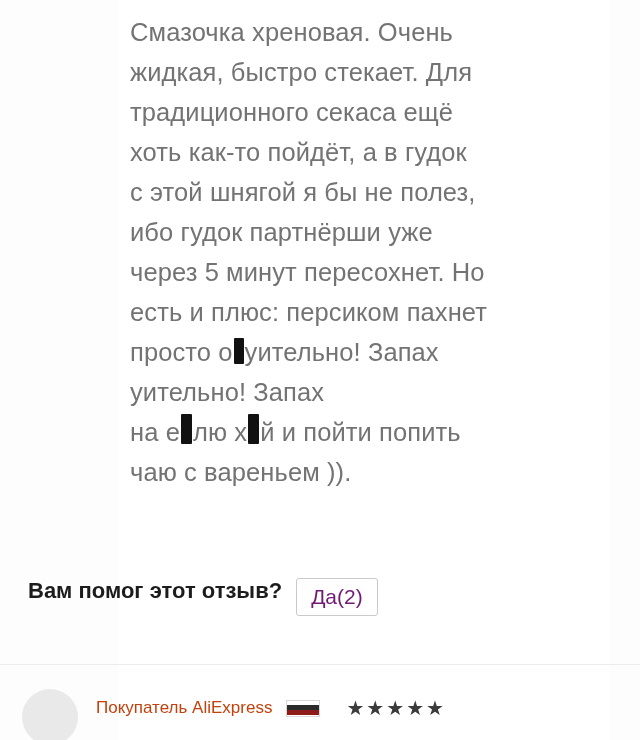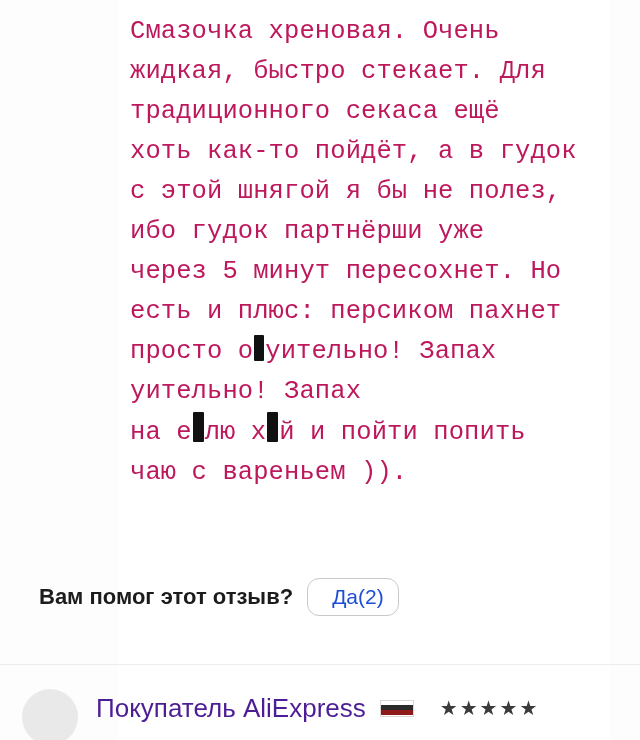--- a/index.html
+++ b/index.html
@@ -31,63 +31,62 @@
   .gutter-right { right: 0; width: 30px; }
 
   .content {
     position: absolute;
     left: 130px;
     top: 12px;
     width: 480px;
   }
 
   .review-text {
-    font-family: Liberation Mono, monospace;
+    font-family: Liberation Sans, sans-serif;
     font-size: 25.5px;
     line-height: 40px;
-    color: #be185d;
+    color: #737373;
     letter-spacing: 0.1px;
     white-space: pre-wrap;
     margin: 0;
   }
 
   
   .censor {
     display: inline-block;
     background: #111111;
     border-radius: 1px;
     vertical-align: -3px;
   }
   .censor.c1 { width: 10px; height: 26px; margin: 0 1px; }
   .censor.c2 { width: 11px; height: 30px; margin: 0 1px; }
   .censor.c3 { width: 11px; height: 30px; margin: 0 1px; }
 
   .helpful-row {
     position: absolute;
-    left: 39px;
+    left: 28px;
     top: 578px;
     display: flex;
-    align-items: center;
     gap: 14px;
   }
   .helpful-label {
     font-family: "Liberation Sans", sans-serif;
     font-size: 22px;
     font-weight: bold;
     color: #1c1c1c;
     white-space: nowrap;
   }
   .vote-btn {
     font-family: "Liberation Sans", sans-serif;
     font-size: 21px;
-    color: #1d4ed8;
+    color: #701a75;
     background: #ffffff;
     border: 1px solid #c9c9c9;
-    border-radius: 12px;
-    padding: 6px 14px 7px 24px;
+    border-radius: 3px;
+    padding: 6px 14px 7px 14px;
     line-height: 1.1;
     cursor: pointer;
   }
 
   .divider {
     position: absolute;
     left: 0;
     right: 0;
     top: 664px;
     height: 1px;
@@ -109,22 +108,22 @@
     width: 56px;
     height: 56px;
     border-radius: 50%;
     background: #e9e9e9;
     flex: 0 0 auto;
     margin-right: 18px;
     margin-top: 18px;
   }
   .buyer-name {
     font-family: "Liberation Sans", sans-serif;
-    font-size: 26px;
-    color: #4c1d95;
+    font-size: 17px;
+    color: #c2410c;
     white-space: nowrap;
   }
   .flag {
     width: 34px;
     height: 17px;
     margin-left: 14px;
     flex: 0 0 auto;
     border: 1px solid #d8d8d8;
     box-sizing: border-box;
     overflow: hidden;

